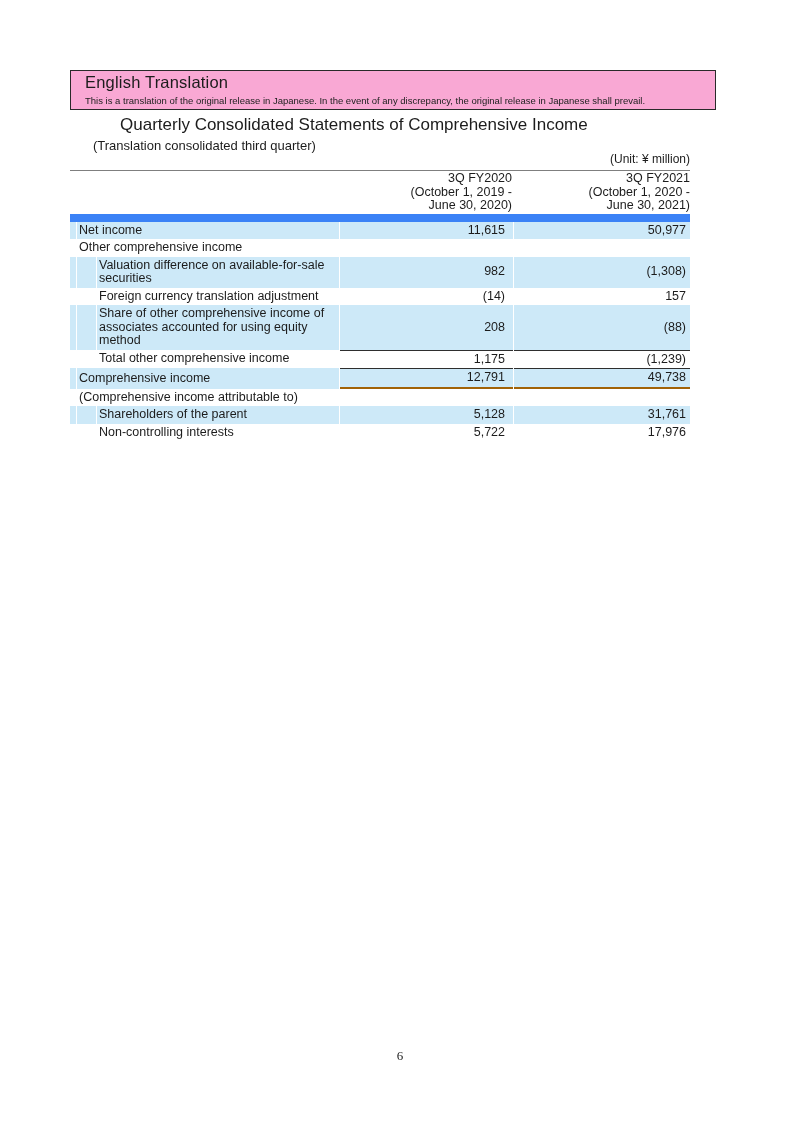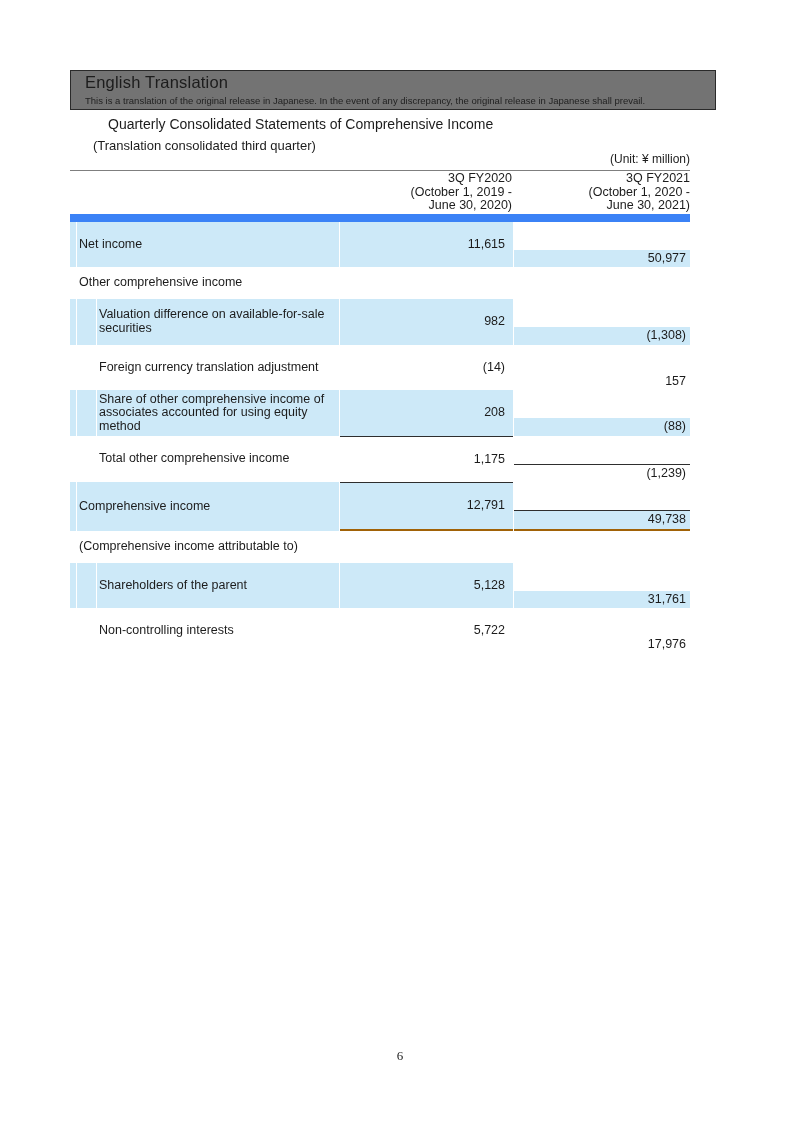--- a/index.html
+++ b/index.html
@@ -15,37 +15,37 @@
     background:#ffffff;
     margin:0 auto;
     overflow:hidden;
   }
 
   
   .trans-box {
     position:absolute; left:70px; top:70px;
     width:646px; height:40px;
     border:1px solid #2a2a2a;
-    background:#737373;
+    background:#f9a8d4;
   }
   .trans-title {
     font-size:16.5px; line-height:19px;
     margin:2px 0 0 14px;
     letter-spacing:0.2px;
   }
   .trans-disclaimer {
     font-size:9.5px; line-height:11px;
     margin:3px 0 0 14px;
     color:#222;
   }
 
   
   .doc-title {
-    position:absolute; left:108px; top:117px;
-    font-size:14px; line-height:15px;
+    position:absolute; left:120px; top:117px;
+    font-size:17px; line-height:15px;
   }
   .doc-subtitle {
     position:absolute; left:93px; top:138px;
     font-size:13px; line-height:15px;
   }
   .unit-label {
     position:absolute; right:110px; top:152px;
     font-size:12px; line-height:14px;
   }
 
@@ -70,21 +70,21 @@
   .row { display:flex; align-items:stretch; }
   .cell {
     display:flex; align-items:center;
     padding-top:2px; padding-bottom:2px;
     line-height:13.5px;
   }
   .c-edge   { width:6px; }
   .c-indent { width:19px; margin-left:1px; }
   .c-label  { flex:1; margin-left:1px; padding-left:2px; padding-right:4px; }
   .c-v1 { width:173px; margin-left:1px; justify-content:flex-end; padding-right:8px; }
-  .c-v2 { width:176px; margin-left:1px; justify-content:flex-end; padding-right:4px;margin-top:28px; }
+  .c-v2 { width:176px; margin-left:1px; justify-content:flex-end; padding-right:4px; }
   .hl .cell { background:var(--hl); }
   .rt { border-top:1px solid #2e2e2e; }
   .rb { border-bottom:2px solid #a16207; }
 
   
   .page-number {
     position:absolute; left:0; top:1048px;
     width:100%; text-align:center;
     font-family:"Liberation Serif", "DejaVu Serif", serif;
     font-size:13px; color:#222;

